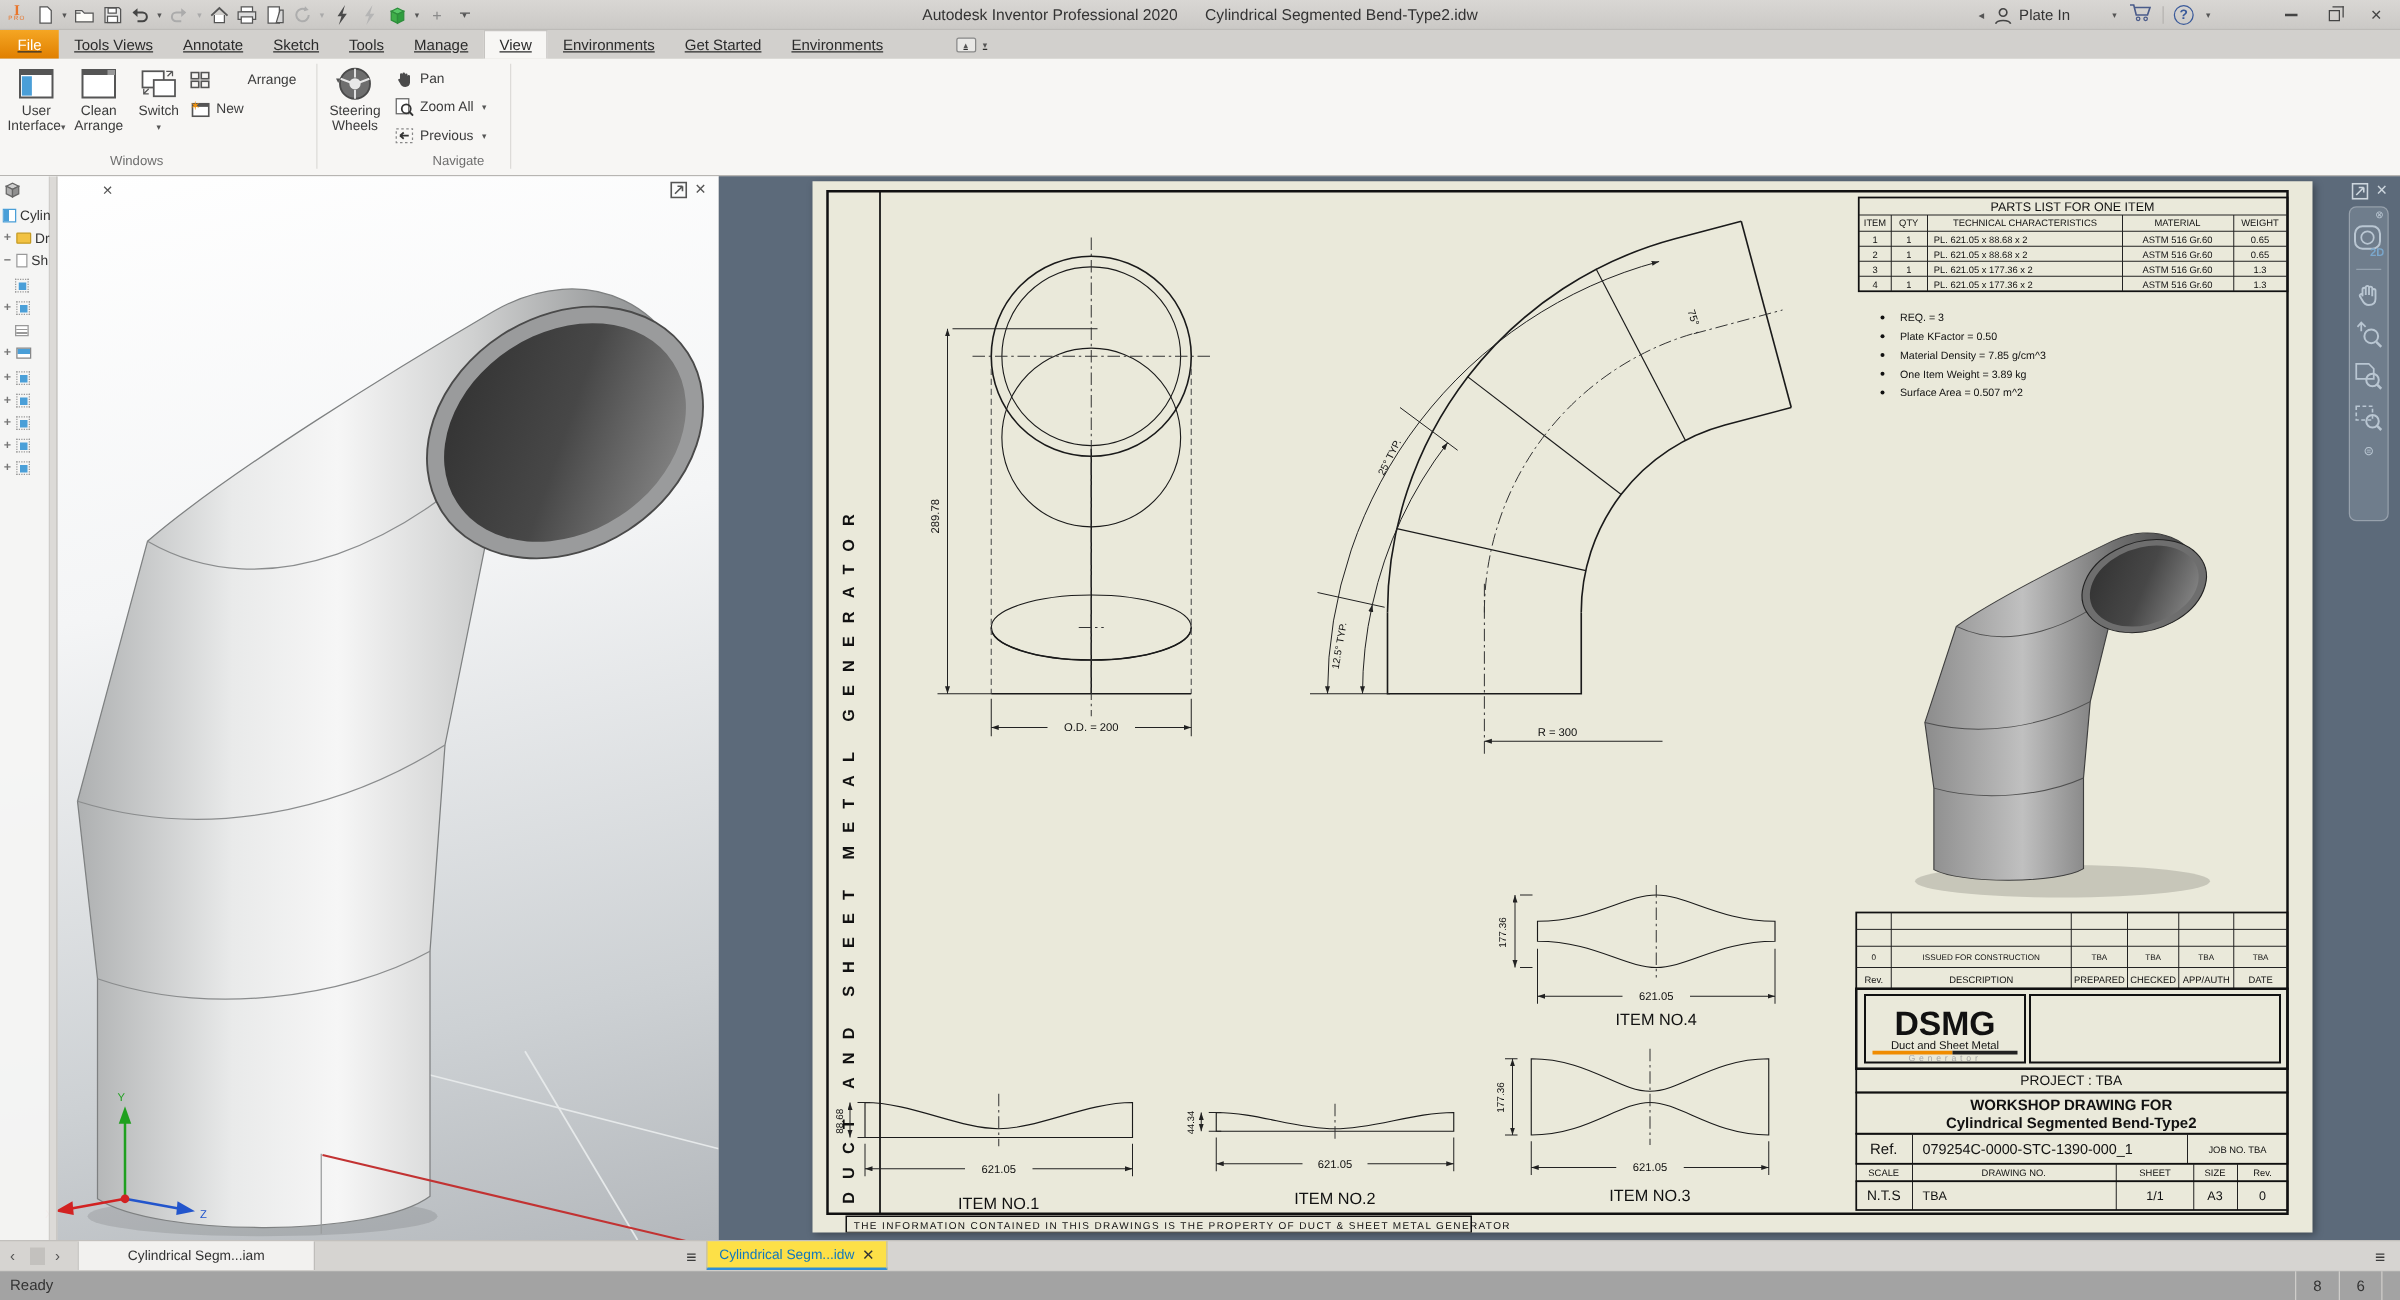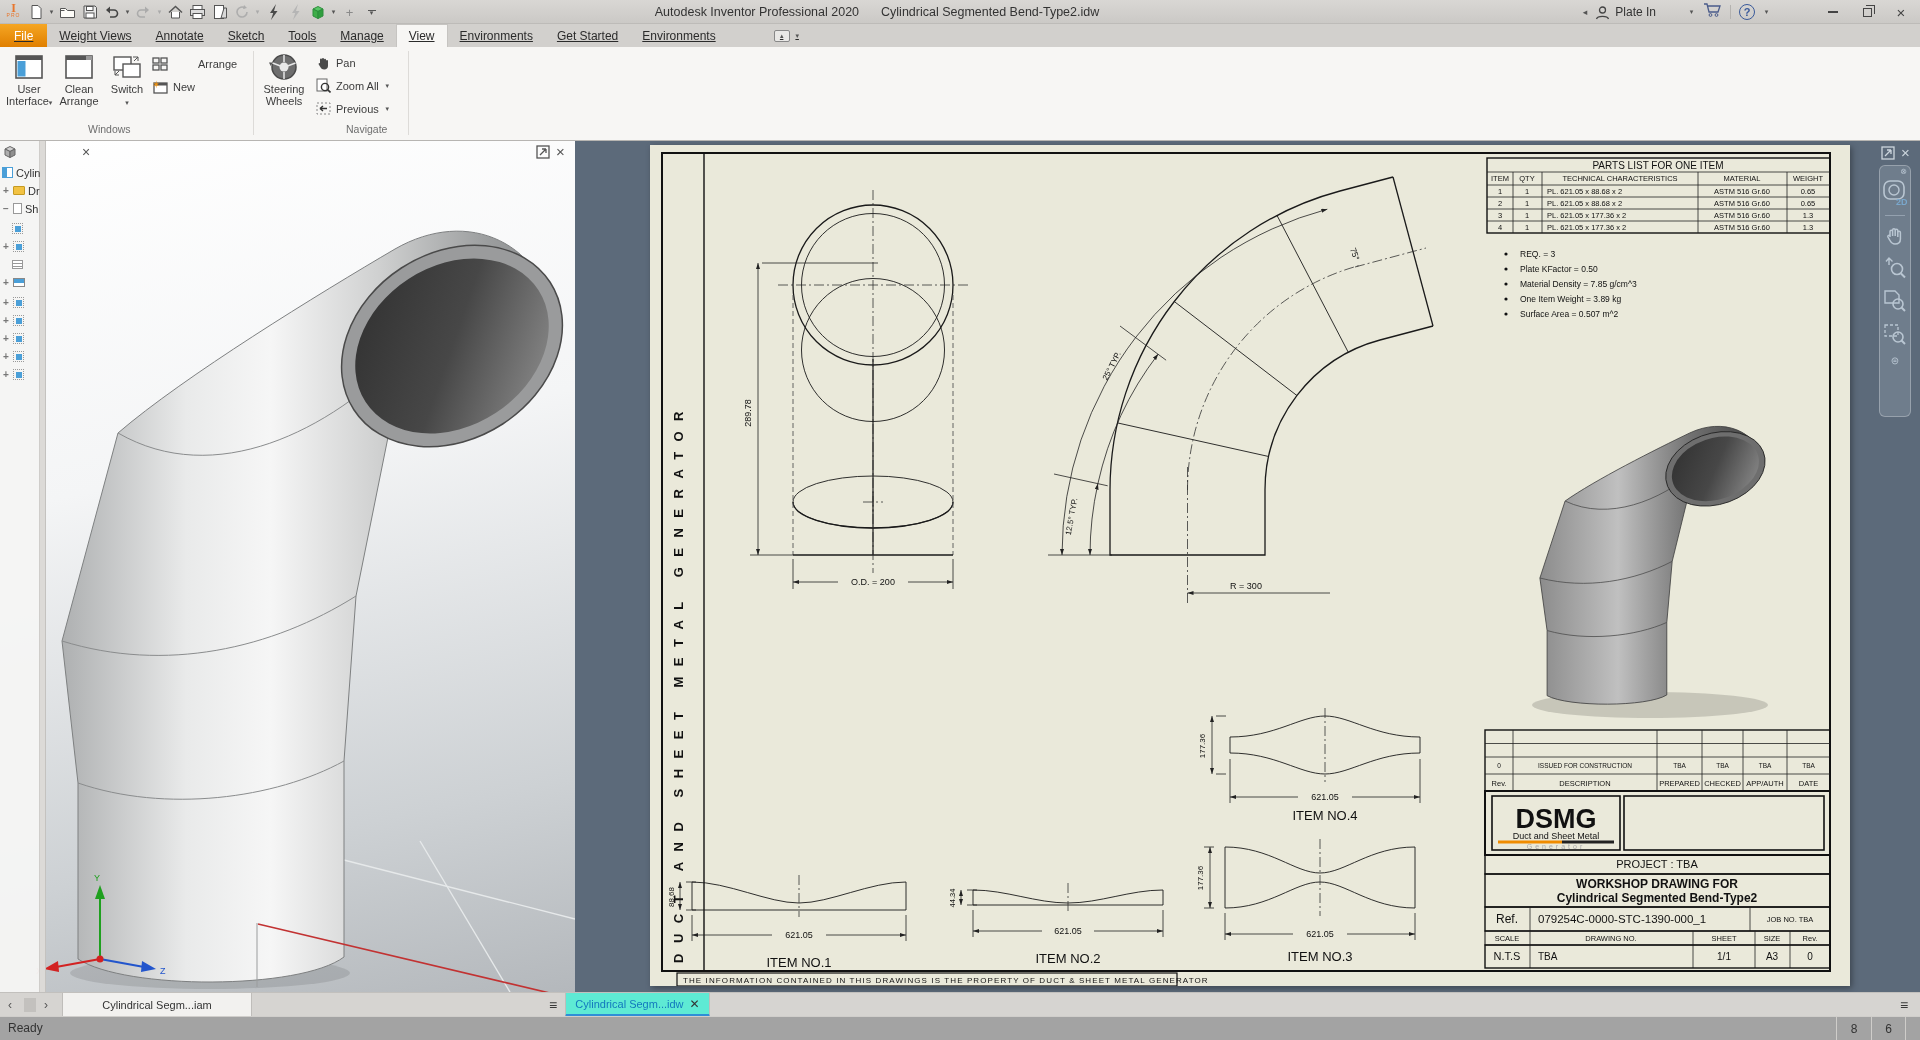--- a/index.html
+++ b/index.html
@@ -6,21 +6,21 @@
   *{box-sizing:border-box;}
   .app{position:relative;width:1920px;height:1040px;overflow:hidden;
        font-family:"Liberation Sans",sans-serif;background:#d2d0cd;}
   .abs{position:absolute;}
   
   .titlebar{left:0;top:0;width:1920px;height:24px;background:linear-gradient(#d9d7d4,#cbc9c6);
             border-bottom:1px solid #bdbbb8;}
   .qat{left:4px;top:0;height:24px;display:flex;align-items:center;gap:3px;}
   .qi{width:19px;height:19px;display:flex;align-items:center;justify-content:center;}
   .dd{font-size:7px;color:#555;width:7px;text-align:center;}
-  .title-center{left:0;top:0;width:1754px;height:24px;display:flex;align-items:center;justify-content:center;
+  .title-center{left:0;top:0;width:1920px;height:24px;display:flex;align-items:center;justify-content:center;
                 gap:22px;font-size:12.5px;color:#333;pointer-events:none;}
   .title-right{right:0;top:0;height:24px;display:flex;align-items:center;gap:8px;padding-right:6px;}
   .signin{display:flex;align-items:center;gap:5px;font-size:12px;color:#333;}
   .winbtn{width:26px;height:20px;display:flex;align-items:center;justify-content:center;color:#444;}
   .min-glyph{width:10px;height:2px;background:#444;}
   .restore-glyph{width:9px;height:9px;border:1.5px solid #444;position:relative;}
   .restore-glyph:before{content:"";position:absolute;left:2px;top:-4px;width:8px;height:8px;border:1.5px solid #444;border-bottom:none;border-left:none;}
   
   .ribbontabs{left:0;top:24px;width:1920px;height:23px;background:#d2d0cd;display:flex;align-items:stretch;font-size:12px;color:#2b2b2b;text-decoration:underline;}
   .rtab{padding:0 12px;display:flex;align-items:center;}
@@ -54,21 +54,21 @@
   .rooticon{width:11px;height:11px;flex:none;border:1px solid #4a9fd8;background:
          linear-gradient(90deg,#4a9fd8 0 4px,#fff 4px);}
   
   .navbar{border-radius:6px;background:rgba(210,224,235,.16);border:1px solid rgba(255,255,255,.28);
           display:flex;flex-direction:column;align-items:center;padding:14px 0 4px;gap:9px;}
   .navclose{position:absolute;top:2px;right:3px;font-size:8px;color:#b9c6d2;line-height:8px;}
   
   .doctabs{left:0;top:992px;width:1920px;height:24px;background:#d6d4d1;border-top:1px solid #c2c0bd;font-size:11px;color:#333;}
   .dtab{position:absolute;top:0;height:24px;display:flex;align-items:center;justify-content:center;gap:6px;
         background:#f2f1ef;border-left:1px solid #bfbdba;border-right:1px solid #bfbdba;}
-  .dtab.active{background:#5eead4;color:#1278be;border-bottom:3px solid #2f8ed6;}
+  .dtab.active{background:#fde047;color:#1278be;border-bottom:3px solid #2f8ed6;}
   .navarrow{position:absolute;top:0;height:24px;display:flex;align-items:center;color:#555;font-size:12px;}
   .hamb{position:absolute;top:4px;width:16px;height:16px;color:#3a3a3a;font-size:14px;line-height:16px;text-align:center;}
   
   .statusbar{left:0;top:1016px;width:1920px;height:24px;background:#a3a3a3;border-top:1px solid #d0cecb;
              font-size:12px;color:#333;}
   .scell{position:absolute;top:0;height:24px;display:flex;align-items:center;justify-content:center;border-left:1px solid #cfcdca;}
   svg text{font-family:"Liberation Sans",sans-serif;}
   .ol{fill:none;stroke:#1a1a1a;stroke-width:1.3;}
   .ol2{fill:none;stroke:#1a1a1a;stroke-width:0.9;}
   .hid{fill:none;stroke:#555;stroke-width:0.9;stroke-dasharray:5 3;}
@@ -231,21 +231,21 @@
         </span>
       <span class="winbtn">
           <span class="restore-glyph"></span>
         </span>
       <span class="winbtn" style="font-size:15px;">×</span>
     </div>
   </div>
 
   <div class="abs ribbontabs">
     <div class="rtab file">File</div>
-    <div class="rtab">Weight Views</div>
+    <div class="rtab">Tools Views</div>
     <div class="rtab">Annotate</div>
     <div class="rtab">Sketch</div>
     <div class="rtab">Tools</div>
     <div class="rtab">Manage</div>
     <div class="rtab active">View</div>
     <div class="rtab">Environments</div>
     <div class="rtab">Get Started</div>
     <div class="rtab">Environments</div>
     <div class="ribcollapse">
       <span class="box">▴</span>

